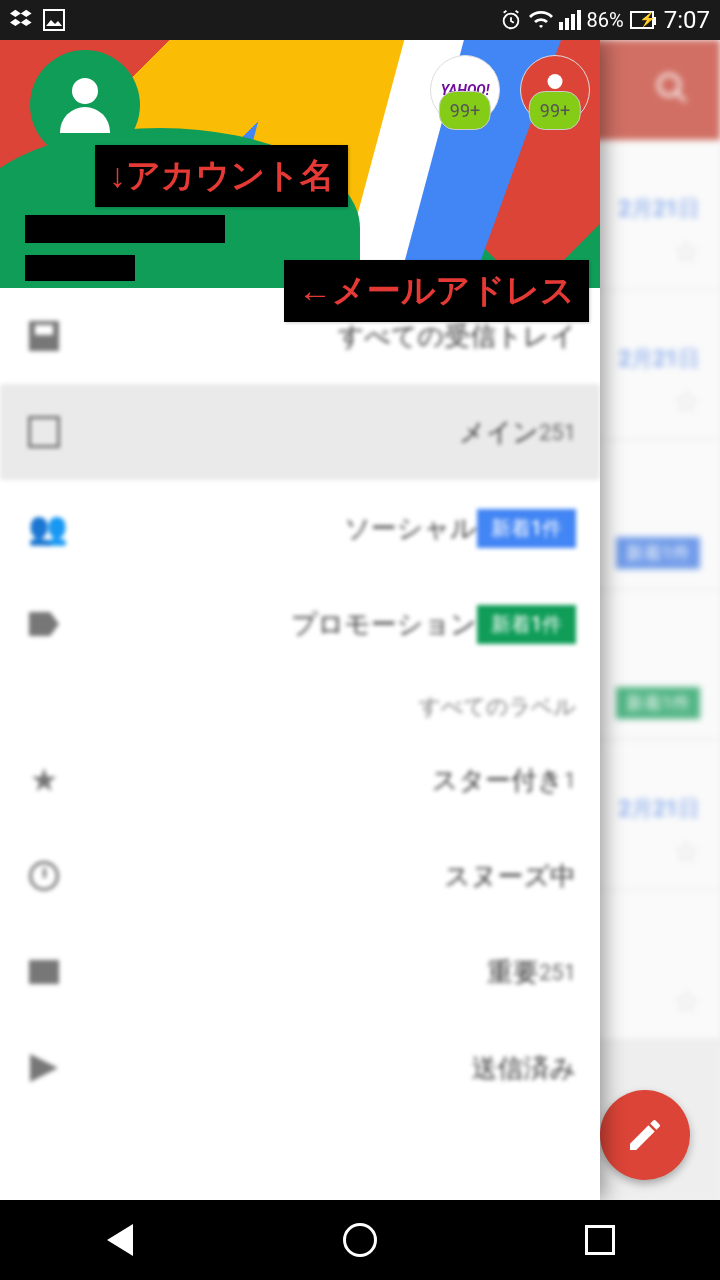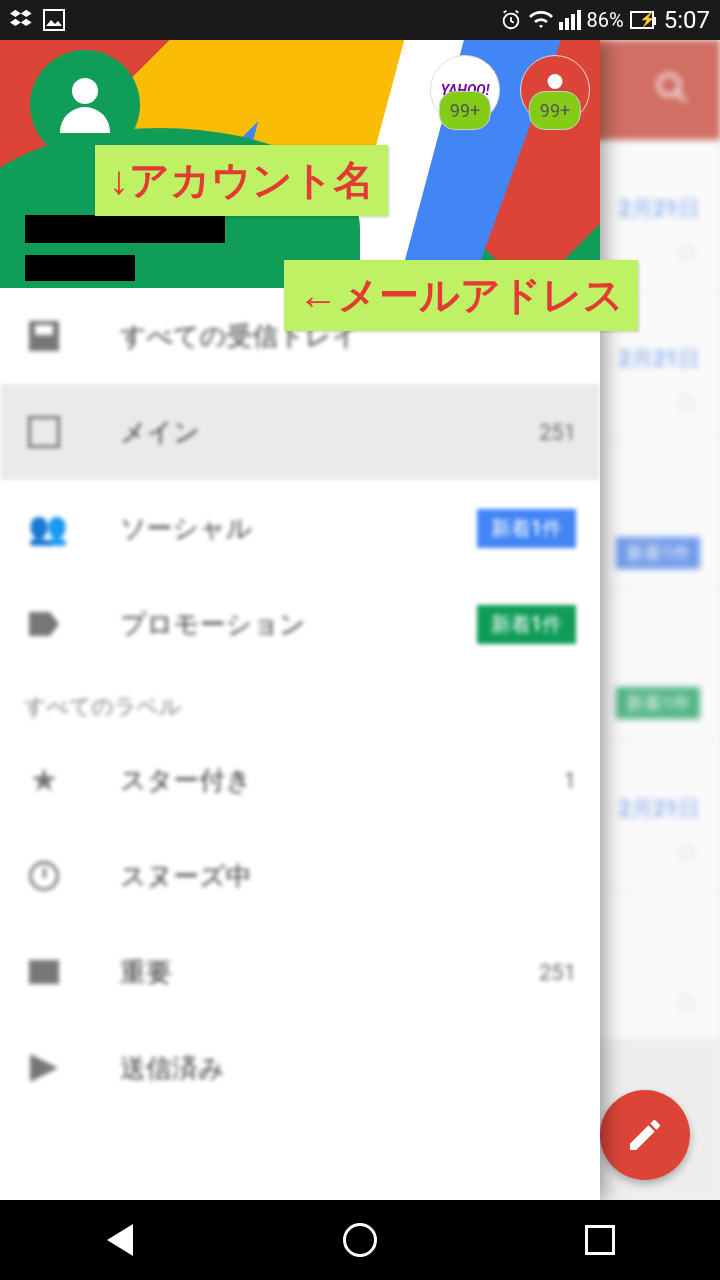--- a/index.html
+++ b/index.html
@@ -55,20 +55,21 @@
     .drawer {
       position: absolute;
       top: 40px; left: 0;
       width: 600px;
       bottom: 80px;
       background: #fff;
       box-shadow: 4px 0 20px rgba(0,0,0,0.4);
       z-index: 8;
       display: flex;
       flex-direction: column;
+      text-align: right;
     }
     .drawer-header {
       height: 248px;
       position: relative;
       overflow: hidden;
       background: #fff;
     }
     .header-bg {
       position: absolute; inset: 0;
       background: linear-gradient(135deg, #db4437 0%, #db4437 20%, #fbbc05 20%, #fbbc05 40%, #4285f4 40%, #4285f4 60%, #0f9d58 60%, #0f9d58 100%);
@@ -113,22 +114,22 @@
       width: 200px; height: 28px; background: #000;
     }
     .email-line {
       position: absolute; left: 25px; top: 215px;
       color: #fff; font-size: 24px; display: flex;
     }
     .email-redact { width: 110px; height: 26px; background: #000; display: inline-block; }
 
     
     .callout {
-      position: absolute; background: #bef264; color: #e53935;
-      font-size: 40px; font-weight: bold; padding: 8px 14px;
+      position: absolute; background: #000000; color: #e53935;
+      font-size: 34px; font-weight: bold; padding: 8px 14px;
       z-index: 20; box-shadow: 1px 1px 3px rgba(0,0,0,0.2); text-align: right;
     }
     .callout.c1 { left: 95px; top: 145px; }
     .callout.c2 { left: 284px; top: 260px; }
 
     
     .drawer-list { flex: 1; overflow: hidden; }
     .drawer-item {
       display: flex; align-items: center;
       padding: 0 24px; height: 96px;
@@ -215,21 +216,21 @@
         <span></span>
         <span></span>
         <span></span>
       </span>
     <span>86%</span>
     <span class="status-icon">
       <span class="battery-box">
           <span class="battery-bolt">⚡</span>
         </span>
     </span>
-    <span style="font-size:24px;margin-left:4px">5:07</span>
+    <span style="font-size:24px;margin-left:4px">7:07</span>
   </div>
 </div>
 
 <div class="bg-content">
   <div class="bg-header">
     <span class="bg-search">
       <svg width="36" height="36" viewBox="0 0 24 24">
           <circle cx="10" cy="10" r="7" fill="none" stroke="#fff" stroke-width="2"></circle>
           <path stroke="#fff" stroke-width="2" d="M15 15l6 6"></path>
         </svg>

